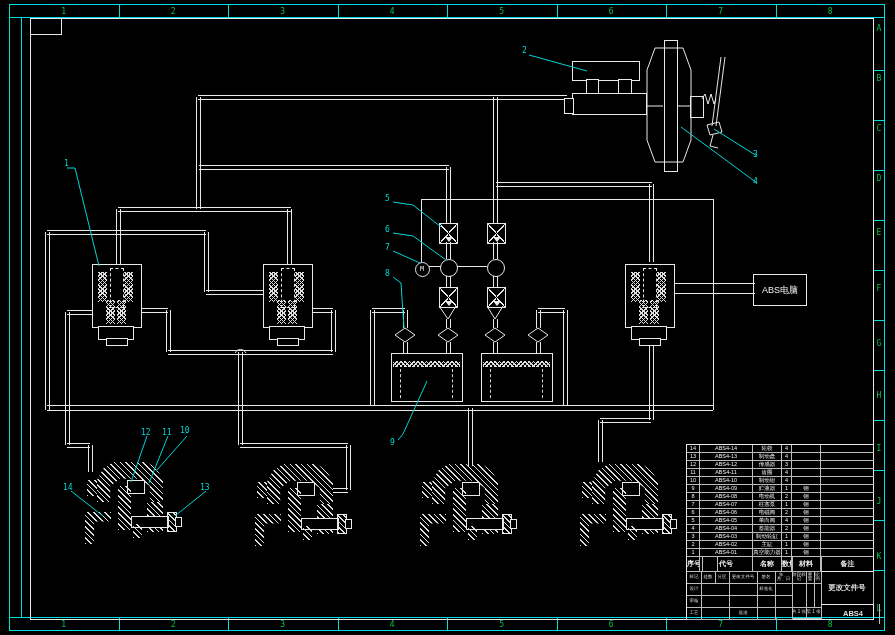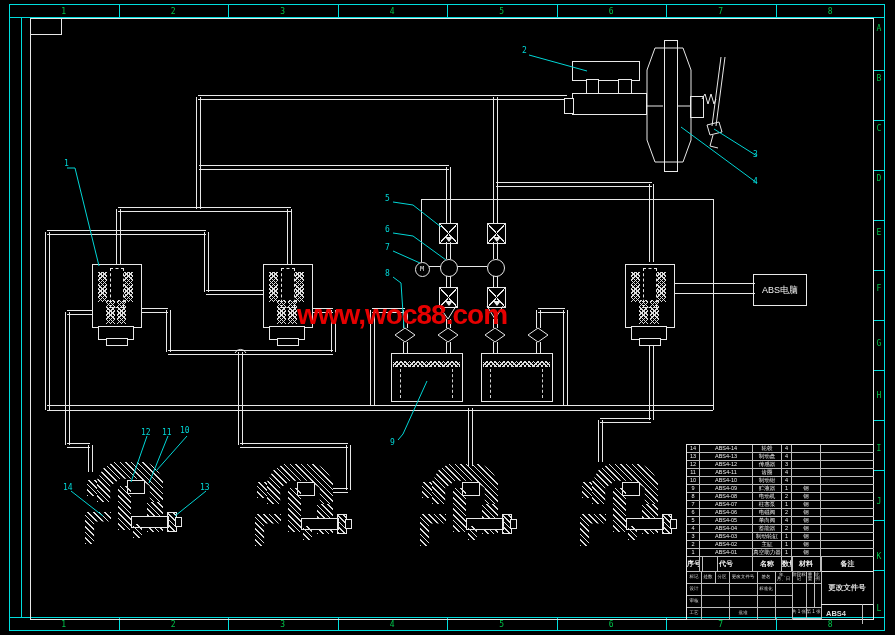--- a/index.html
+++ b/index.html
@@ -360,21 +360,20 @@
       <div class="callout" style="left: 385px; top: 243px;">7</div>
       <div class="callout" style="left: 385px; top: 269px;">8</div>
       <div class="callout" style="left: 390px; top: 438px;">9</div>
       <div class="callout" style="left: 180px; top: 426px;">10</div>
       <div class="callout" style="left: 162px; top: 428px;">11</div>
       <div class="callout" style="left: 141px; top: 428px;">12</div>
       <div class="callout" style="left: 200px; top: 483px;">13</div>
       <div class="callout" style="left: 63px; top: 483px;">14</div>
     </div>
 
-  <div id="watermark">www,woc88.com</div>
 
   <div id="tblock">
     <div id="plist">
         <div class="prow">
           <span class="c-seq">14</span>
           <span class="c-code">ABS4-14</span>
           <span class="c-name">轮毂</span>
           <span class="c-qty">4</span>
           <span class="c-mat"></span>
           <span class="c-note"></span>
@@ -521,16 +520,16 @@
         <div class="tb-cell" style="left: 105px; top: 126px; width: 14px; height: 12px;">阶段标记</div>
         <div class="tb-cell" style="left: 119px; top: 126px; width: 8px; height: 12px;">重量</div>
         <div class="tb-cell" style="left: 127px; top: 126px; width: 7px; height: 12px;">比例</div>
         <div class="tb-cell" style="left: 105px; top: 138px; width: 14px; height: 24px;"></div>
         <div class="tb-cell" style="left: 119px; top: 138px; width: 8px; height: 24px;"></div>
         <div class="tb-cell" style="left: 127px; top: 138px; width: 7px; height: 24px;"></div>
         <div class="tb-cell" style="left: 105px; top: 162px; width: 14px; height: 11px;">共 1 张</div>
         <div class="tb-cell" style="left: 119px; top: 162px; width: 15px; height: 11px;">第 1 张</div>
       </div>
     <div class="tb-cell big" style="left:134px;top:126px;width:52px;height:33px;border-bottom:1px solid #e8e8e8;">更改文件号</div>
-    <div class="tb-cell big" style="left:123px;top:159px;width:52px;height:20px;border-bottom:none;">ABS4</div>
+    <div class="tb-cell big" style="left:140px;top:159px;width:52px;height:20px;border-bottom:none;">ABS4</div>
   </div>
 
 </div>
 
 </body></html>

